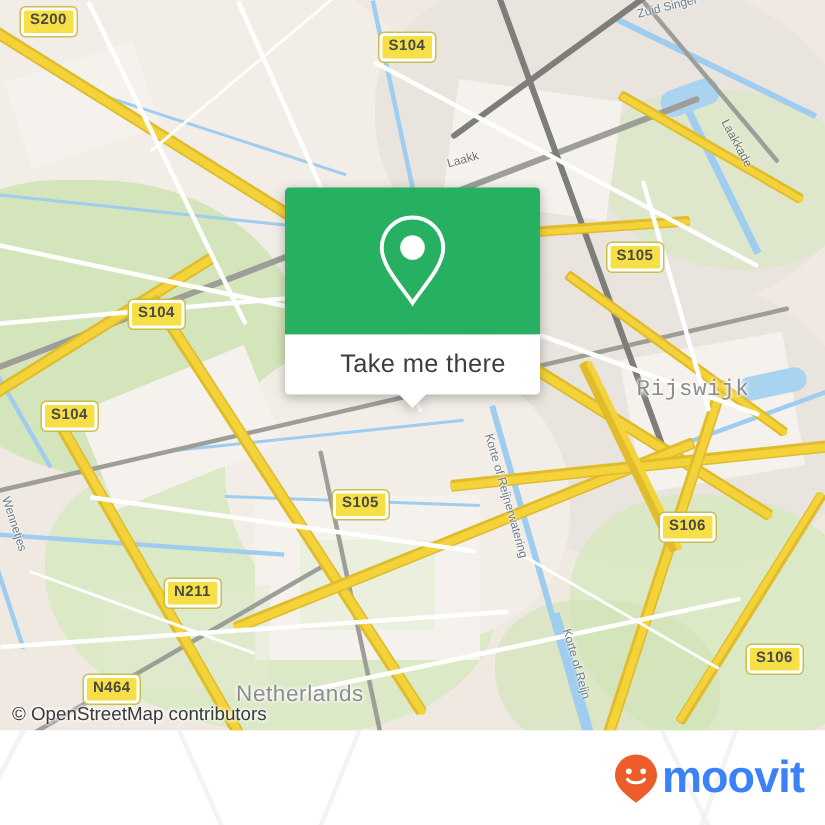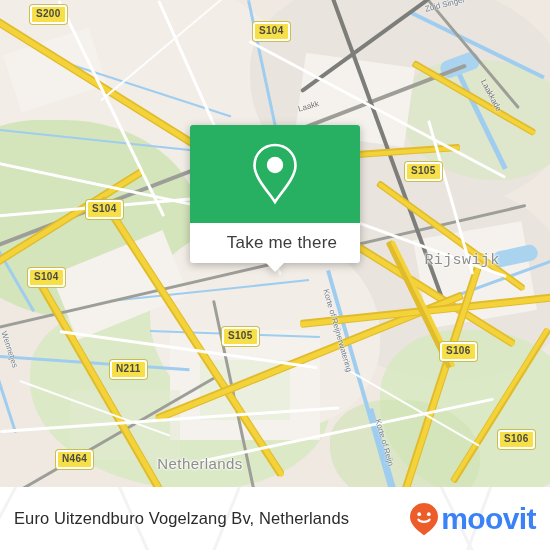--- a/index.html
+++ b/index.html
@@ -236,28 +236,28 @@
     <div class="rd mj" style="left:0px;top:430px;width:340px;height:3px;transform:rotate(-4deg);"></div>
     <div class="rd mj" style="left:60px;top:330px;width:260px;height:3px;transform:rotate(8deg);"></div>
     <div class="rd mj" style="left:300px;top:200px;width:220px;height:3px;transform:rotate(20deg);"></div>
     <div class="rd mj" style="left:430px;top:120px;width:160px;height:3px;transform:rotate(74deg);"></div>
     <div class="rd mj" style="left:200px;top:460px;width:300px;height:3px;transform:rotate(-12deg);"></div>
     <div class="rd mn" style="left:100px;top:100px;width:180px;height:2px;transform:rotate(-40deg);"></div>
     <div class="rd mn" style="left:350px;top:370px;width:150px;height:2px;transform:rotate(30deg);"></div>
     <div class="rd mn" style="left:20px;top:380px;width:160px;height:2px;transform:rotate(20deg);"></div>
 
     <div id="shields">
-        <div class="shield" style="left: 14px; top: 5px; margin-left: 16px;">S200</div>
+        <div class="shield" style="left: 14px; top: 5px;">S200</div>
         <div class="shield" style="left: 253px; top: 22px;">S104</div>
         <div class="shield" style="left: 86px; top: 200px;">S104</div>
         <div class="shield" style="left: 405px; top: 162px;">S105</div>
         <div class="shield" style="left: 28px; top: 268px;">S104</div>
         <div class="shield" style="left: 222px; top: 327px;">S105</div>
         <div class="shield" style="left: 440px; top: 342px;">S106</div>
-        <div class="shield" style="left: 110px; top: 360px;">N211</div>
+        <div class="shield" style="left: 110px; top: 386px;">N211</div>
         <div class="shield" style="left: 56px; top: 450px;">N464</div>
         <div class="shield" style="left: 498px; top: 430px;">S106</div>
       </div>
 
     <div id="water-labels">
         <div class="waterlbl" style="left: 424px; top: 5px; transform: rotate(-14deg); transform-origin: 0px 0px;">Zuid Singel</div>
         <div class="waterlbl" style="left: 330px; top: 288px; transform: rotate(74deg); transform-origin: 0px 0px;">Korte of Reijnerwatering</div>
         <div class="waterlbl" style="left: 382px; top: 418px; transform: rotate(74deg); transform-origin: 0px 0px;">Korte of Reijn</div>
         <div class="waterlbl" style="left: 8px; top: 330px; transform: rotate(72deg); transform-origin: 0px 0px;">Wennetjes</div>
       </div>
@@ -265,20 +265,21 @@
     <div id="street-labels">
         <div class="streetlbl" style="left: 297px; top: 105px; transform: rotate(-16deg); transform-origin: 0px 0px;">Laakk</div>
         <div class="streetlbl" style="left: 487px; top: 78px; transform: rotate(62deg); transform-origin: 0px 0px;">Laakkade</div>
       </div>
 
     <div id="place-labels">
         <div class="placename" style="left: 462px; top: 260px; transform: translate(-50%, -50%); font-family: Liberation Mono, monospace;">Rijswijk</div>
         <div class="placename" style="left: 200px; top: 463px; transform: translate(-50%, -50%);">Netherlands</div>
       </div>
 
+    <div id="attrib">© OpenStreetMap contributors</div>
   </div>
 
   <div id="callout">
     <div id="callout-head">
       <svg width="56" height="68" viewBox="0 0 56 68">
         <path d="M28 5 C16.5 5 7.5 14 7.5 25.4 C7.5 38 22 52.5 28 62 C34 52.5 48.5 38 48.5 25.4 C48.5 14 39.5 5 28 5 Z" fill="none" stroke="#ffffff" stroke-width="2.6"></path>
         <circle cx="28" cy="25" r="8.2" fill="#ffffff"></circle>
       </svg>
     </div>
     <div id="callout-foot">
@@ -287,21 +288,20 @@
     </div>
   </div>
 
   <div id="footer">
     <div class="wm" style="left:30px;top:-30px;width:3px;height:140px;transform:rotate(28deg);"></div>
     <div class="wm" style="left:100px;top:-40px;width:3px;height:150px;transform:rotate(-24deg);"></div>
     <div class="wm" style="left:250px;top:-30px;width:3px;height:140px;transform:rotate(22deg);"></div>
     <div class="wm" style="left:420px;top:-40px;width:3px;height:150px;transform:rotate(-26deg);"></div>
     <div class="wm" style="left:500px;top:-30px;width:3px;height:140px;transform:rotate(20deg);"></div>
 
-    <div id="footer-title">Euro Uitzendburo Vogelzang Bv, Netherlands</div>
 
     <div id="brand">
       <svg width="30" height="34" viewBox="0 0 30 34">
         <path d="M15 1 C7.3 1 1 7.2 1 14.9 C1 23.6 11 30 15 33.2 C19 30 29 23.6 29 14.9 C29 7.2 22.7 1 15 1 Z" fill="#ec5d2a"></path>
         <circle cx="10.2" cy="12.2" r="1.9" fill="#ffffff"></circle>
         <circle cx="19.8" cy="12.2" r="1.9" fill="#ffffff"></circle>
         <path d="M9.4 17.6 C11.4 20.6 18.6 20.6 20.6 17.6" fill="none" stroke="#ffffff" stroke-width="2.1" stroke-linecap="round"></path>
       </svg>
       <span id="brand-wordmark">moovit</span>
     </div>

